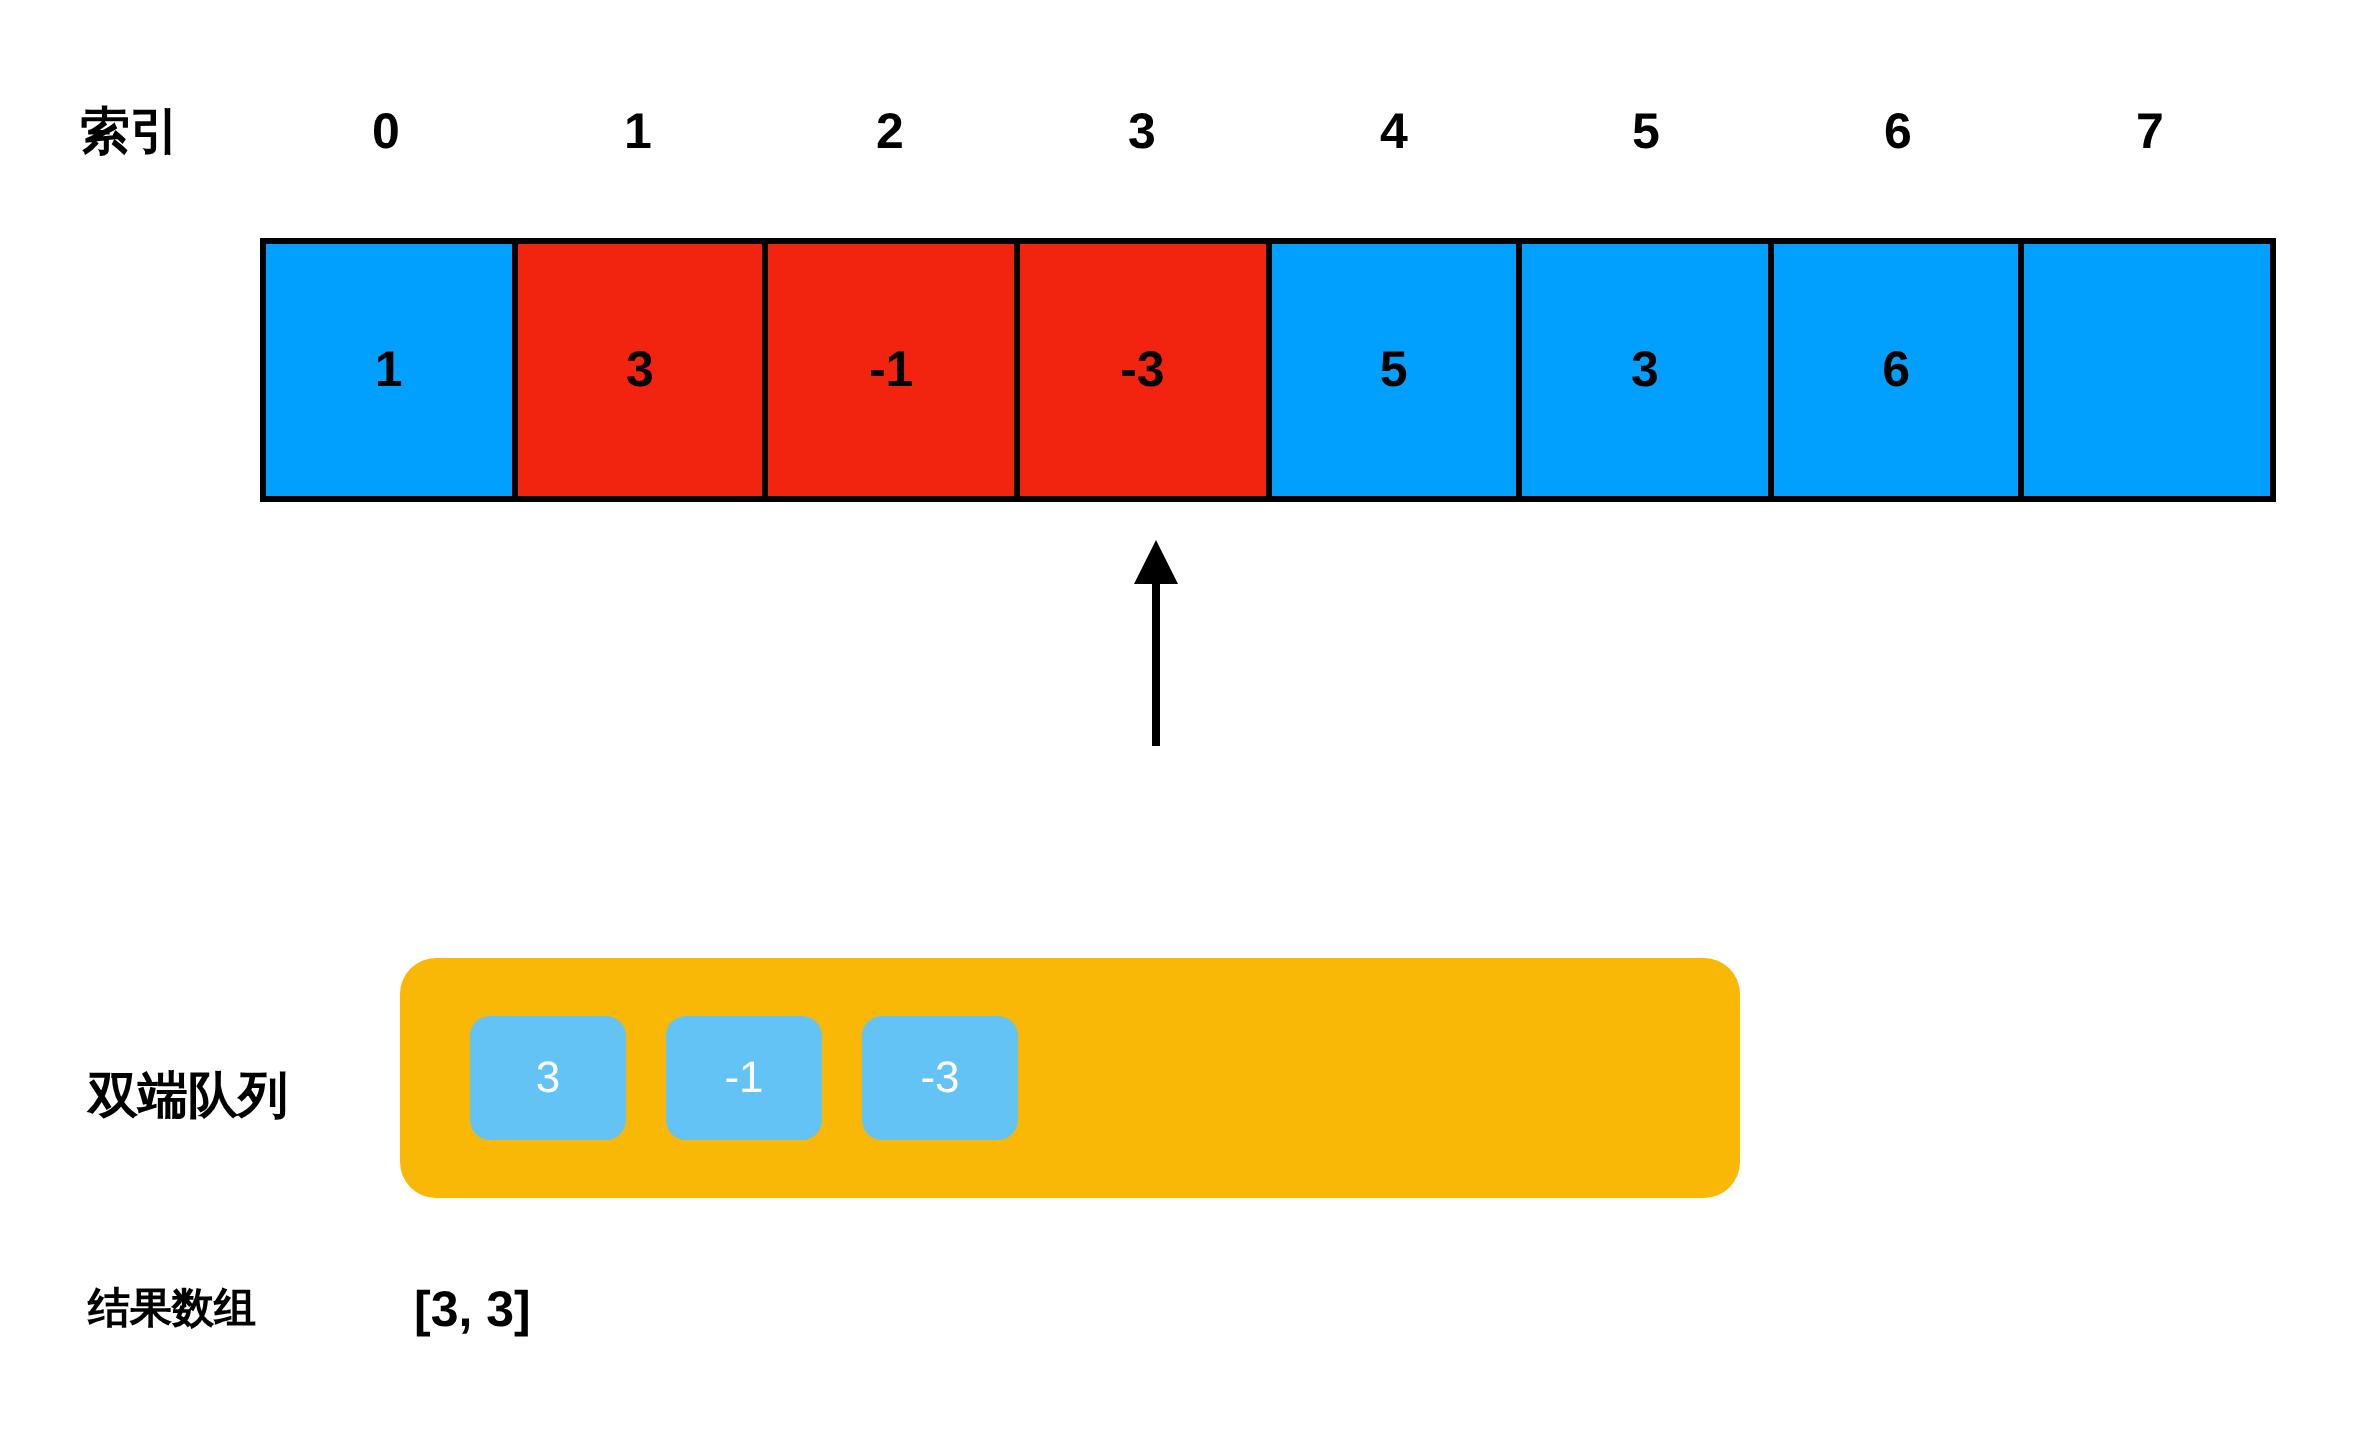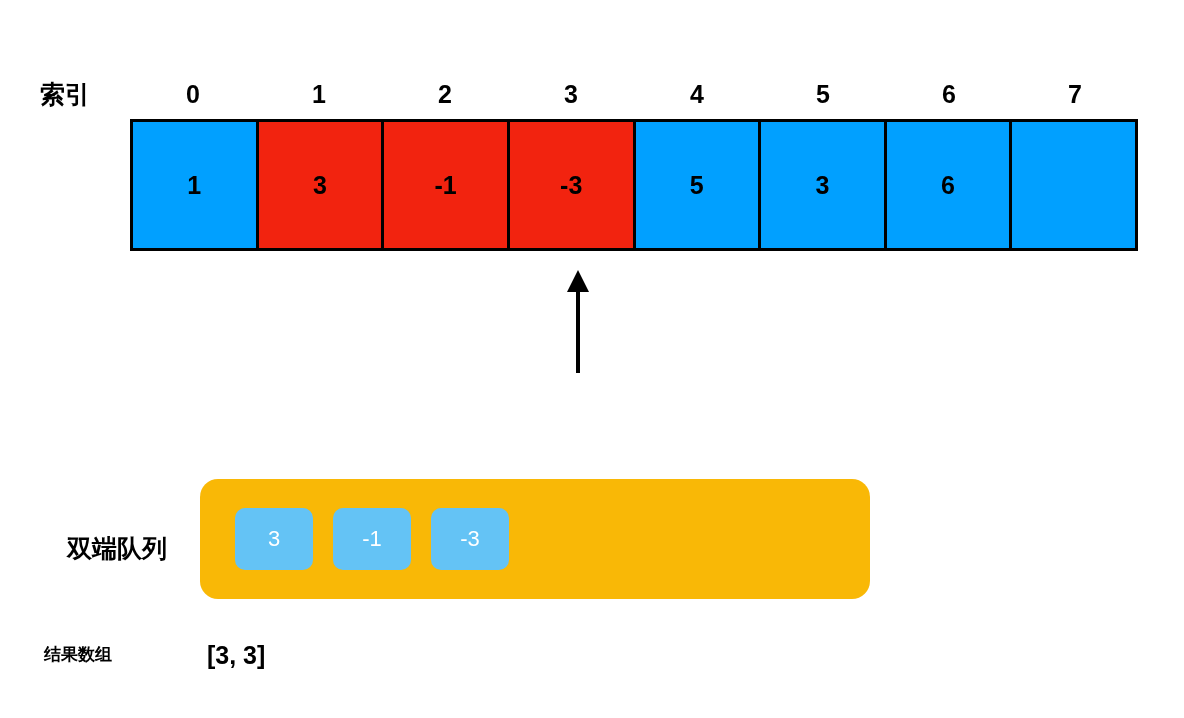--- a/index.html
+++ b/index.html
@@ -14,21 +14,21 @@
     font-family: "Liberation Sans", "DejaVu Sans", sans-serif;
     overflow: hidden;
   }
 
   
   .abs { position: absolute; }
 
   
   #index-row {
     left: 0px;
-    top: 72px;
+    top: 44px;
     width: 968px;
     height: 44px;
   }
   #index-label {
     position: absolute;
     left: 40px;
     top: 0px;
     width: 90px;
     height: 44px;
     line-height: 44px;
@@ -91,21 +91,20 @@
   #deque-label {
     left: 44px;
     top: 525px;
     width: 150px;
     height: 46px;
     line-height: 46px;
     font-size: 25px;
     font-weight: bold;
     color: #000000;
     white-space: nowrap;
-    margin-left: 23px;
   }
   #deque-container {
     left: 200px;
     top: 479px;
     width: 670px;
     height: 120px;
     background: #F9B806;
     border-radius: 18px;
     display: flex;
     align-items: center;
@@ -126,21 +125,21 @@
     font-weight: normal;
   }
 
   
   #result-label {
     left: 44px;
     top: 635px;
     width: 160px;
     height: 40px;
     line-height: 40px;
-    font-size: 17px;
+    font-size: 21px;
     font-weight: bold;
     color: #000000;
     white-space: nowrap;
   }
   #result-value {
     left: 207px;
     top: 635px;
     height: 40px;
     line-height: 40px;
     font-size: 25px;

